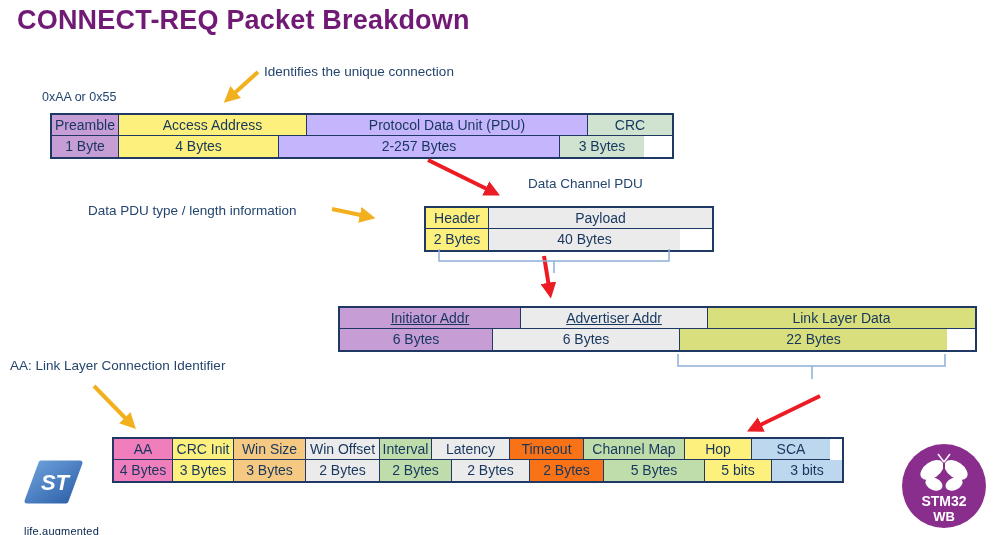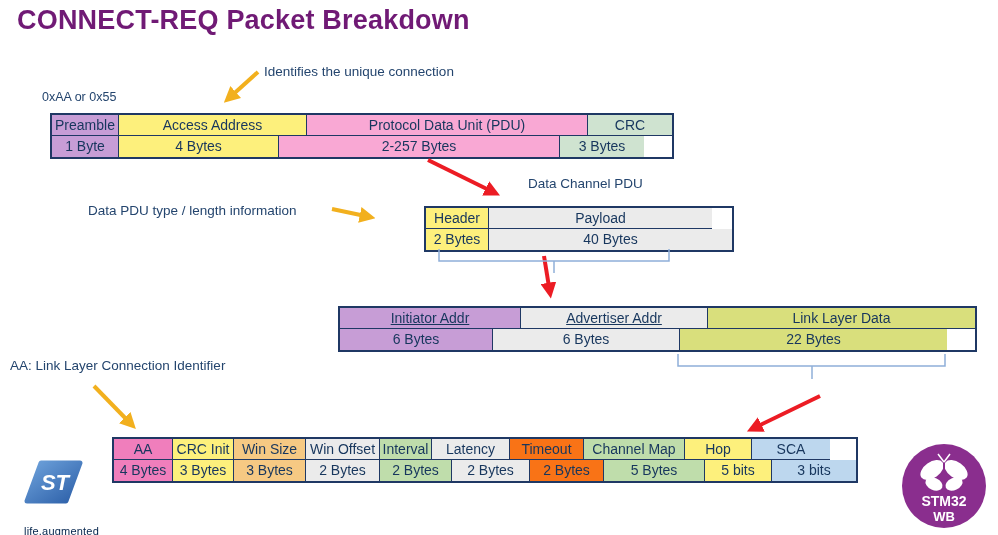--- a/index.html
+++ b/index.html
@@ -20,21 +20,21 @@
     box-sizing:border-box; height:21px; line-height:20px; text-align:center;
     font-size:14px; color:#17365D; border-left:1px solid #1F3864;
     overflow:hidden; white-space:nowrap;
   }
   .cell:first-child { border-left:none; }
   .trow:first-child .cell { border-bottom:1px solid #1F3864; }
   .u { text-decoration:underline; }
 
   .c-purple   { background:#C79DD6; }
   .c-yellow   { background:#FDF07C; }
-  .c-salmon   { background:#f9a8d4; }
+  .c-salmon   { background:#c4b5fd; }
   .c-palegreen{ background:#CFE3D0; }
   .c-gray     { background:#EBEBEB; }
   .c-ygreen   { background:#D9DF7C; }
   .c-pink     { background:#F07EBC; }
   .c-orange   { background:#F6C983; }
   .c-green    { background:#BFDDAB; }
   .c-lpink    { background:#f97316; }
   .c-lblue    { background:#BDD7EE; }
 
   .arrow, .bracket, .logo-svg { position:absolute; }
@@ -81,21 +81,21 @@
     </div>
   </div>
 
   <div class="tbl" style="left:380px; top:206px;margin-left:44px;">
     <div class="trow">
       <div class="cell c-yellow" style="width:62px">Header</div>
       <div class="cell c-gray" style="width:224px">Payload</div>
     </div>
     <div class="trow">
       <div class="cell c-yellow" style="width:62px">2 Bytes</div>
-      <div class="cell c-gray" style="width:244px">40 Bytes</div>
+      <div class="cell c-gray" style="width:192px">40 Bytes</div>
     </div>
   </div>
 
   <div class="tbl" style="left:338px; top:306px;">
     <div class="trow">
       <div class="cell c-purple u" style="width:180px">Initiator Addr</div>
       <div class="cell c-gray u" style="width:187px">Advertiser Addr</div>
       <div class="cell c-ygreen" style="width:268px">Link Layer Data</div>
     </div>
     <div class="trow">
@@ -121,21 +121,21 @@
     <div class="trow">
       <div class="cell c-pink" style="width:58px">4 Bytes</div>
       <div class="cell c-yellow" style="width:61px">3 Bytes</div>
       <div class="cell c-orange" style="width:72px">3 Bytes</div>
       <div class="cell c-gray" style="width:74px">2 Bytes</div>
       <div class="cell c-green" style="width:72px">2 Bytes</div>
       <div class="cell c-gray" style="width:78px">2 Bytes</div>
       <div class="cell c-lpink" style="width:74px">2 Bytes</div>
       <div class="cell c-green" style="width:101px">5 Bytes</div>
       <div class="cell c-yellow" style="width:67px">5 bits</div>
-      <div class="cell c-lblue" style="width:85px">3 bits</div>
+      <div class="cell c-lblue" style="width:71px">3 bits</div>
     </div>
   </div>
 
   <svg class="arrow" style="left:212px; top:64px;" width="56" height="46">
     <line x1="46" y1="8" x2="16" y2="35" stroke="#F2B01E" stroke-width="4" marker-end="url(#head-y)"></line>
   </svg>
   <svg class="arrow" style="left:326px; top:200px;" width="54" height="28">
     <line x1="6" y1="9" x2="44" y2="17" stroke="#F2B01E" stroke-width="4" marker-end="url(#head-y)"></line>
   </svg>
   <svg class="arrow" style="left:86px; top:378px;" width="60" height="58">

